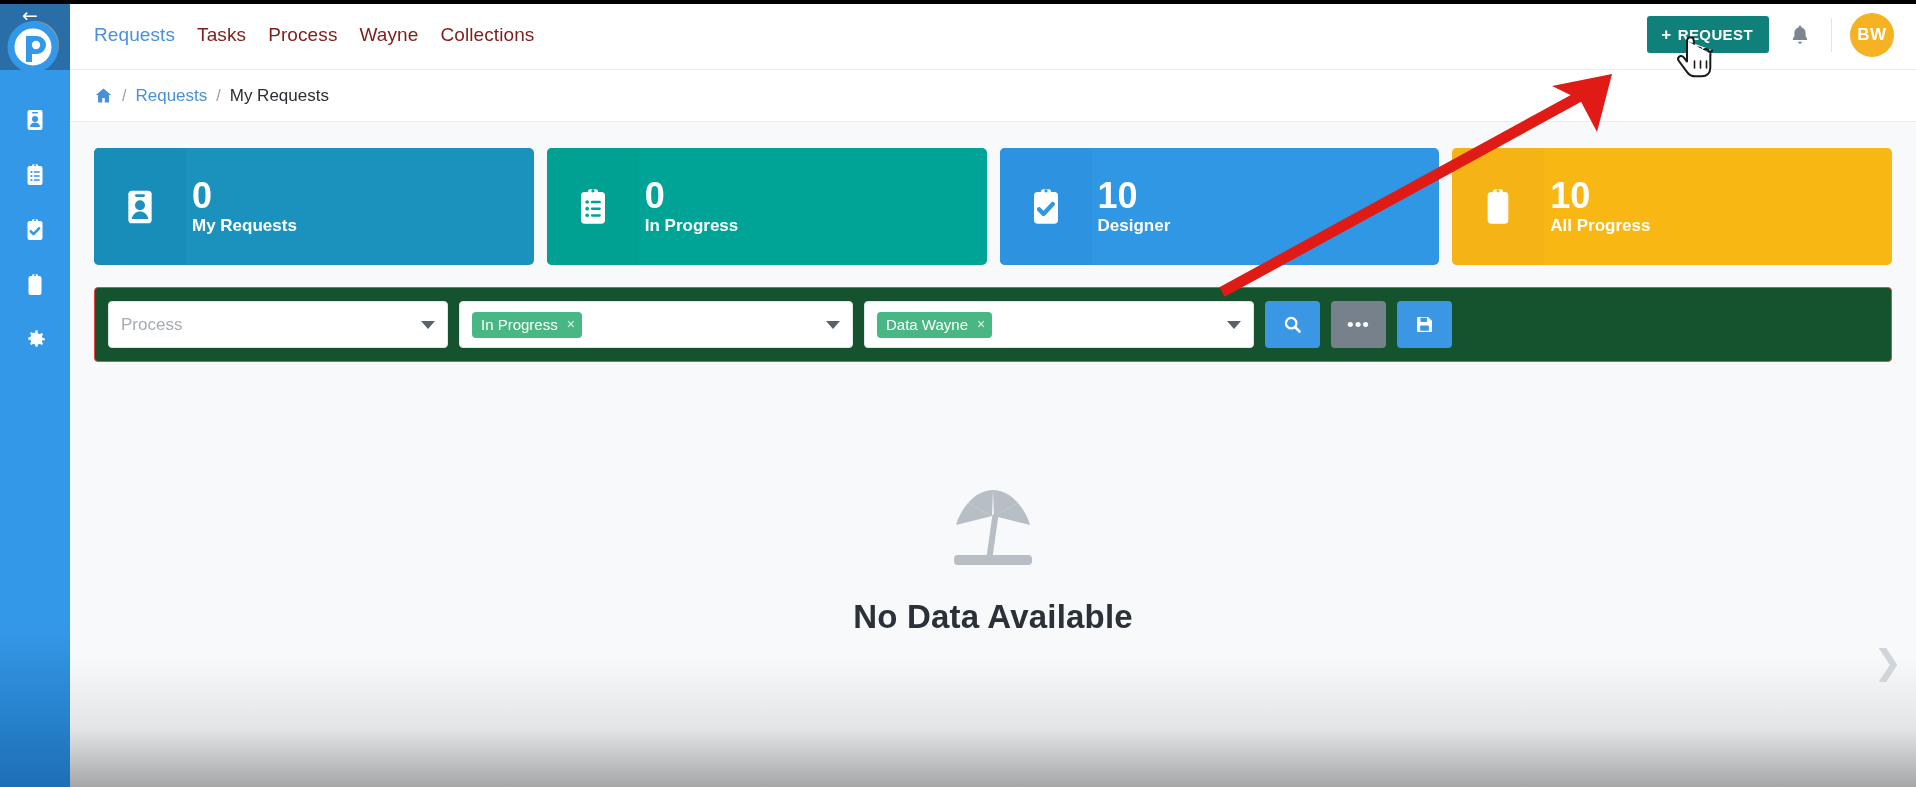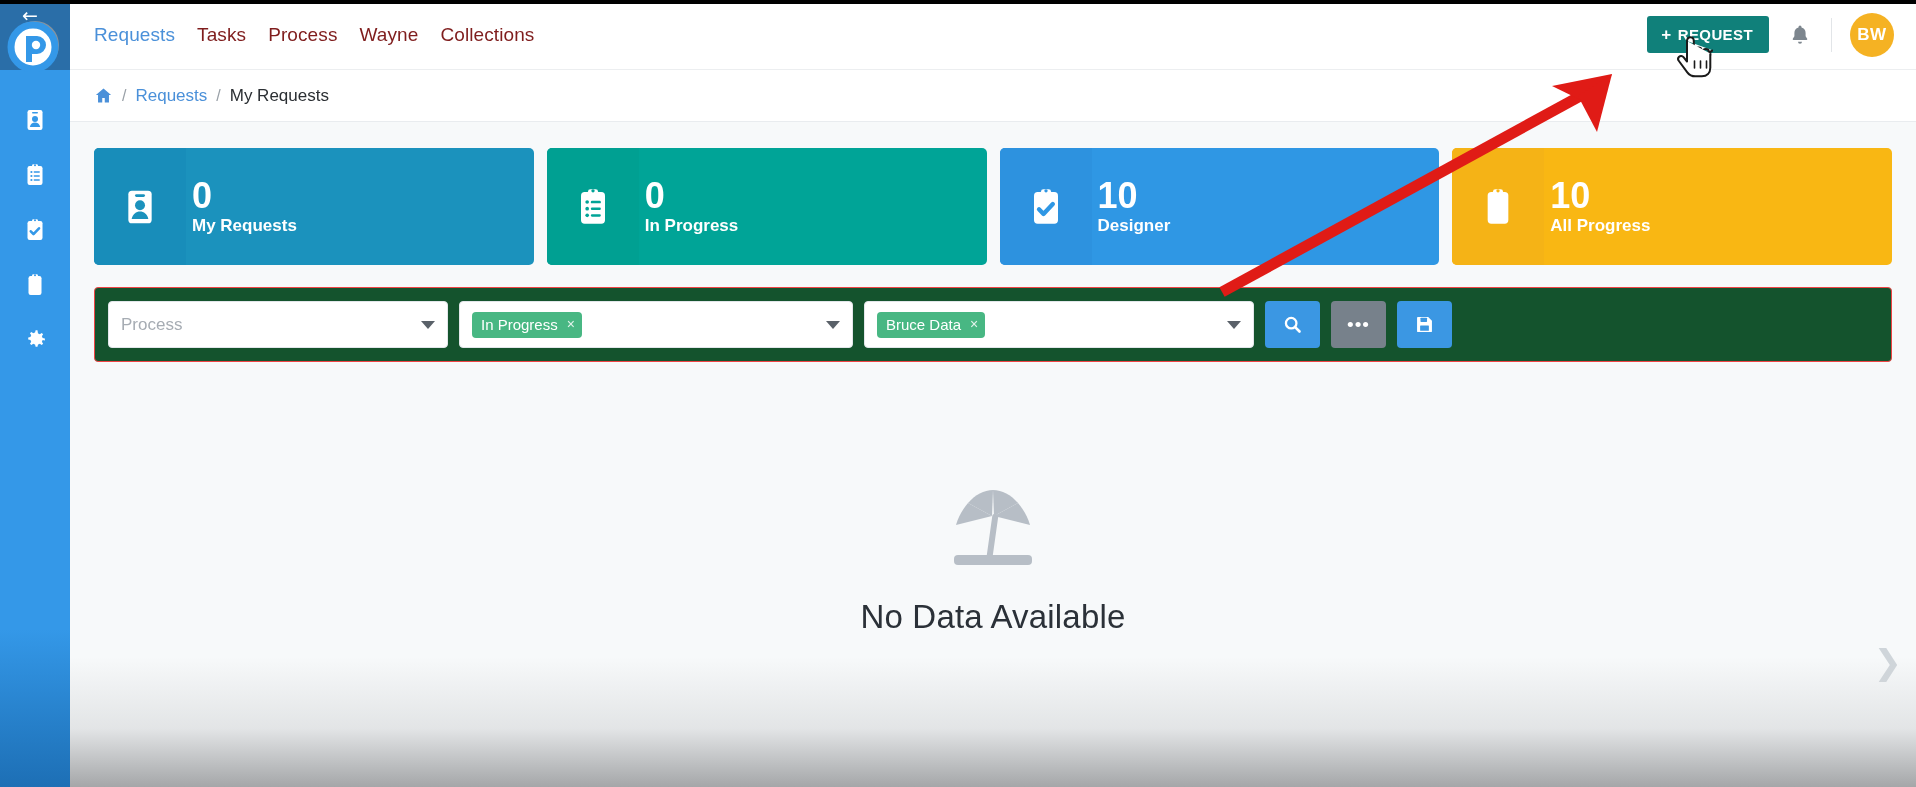--- a/index.html
+++ b/index.html
@@ -151,21 +151,21 @@
     display: flex; align-items: center; justify-content: center;
     cursor: pointer; flex: 0 0 55px;
   }
   .act-btn.blue { background: #3b97e3; }
   .act-btn.gray { background: #77818b; }
   .act-btn .dots { color: #fff; font-size: 19px; letter-spacing: 1px; line-height: .6; }
 
   
   .empty {
     position: absolute; left: 0; right: 0; top: 360px;
-    display: flex; flex-direction: column; align-items: center;
+    display: flex; flex-direction: column; align-items: center; font-weight: bold;
   }
   .empty-text {
     font-size: 33px; color: #2b3138; margin-top: 16px; letter-spacing: .2px;
   }
   .next-chevron {
     position: absolute; right: 14px; top: 523px;
     color: #cfd5da; font-size: 34px; line-height: 1;
     font-family: "DejaVu Sans", sans-serif; cursor: pointer;
   }
   .bottom-fade {
@@ -369,21 +369,21 @@
         <div class="select f-status">
           <span class="chip">
             <span>In Progress</span>
             <span class="chip-x">×</span>
           </span>
           <span class="caret"></span>
         </div>
 
         <div class="select f-requester">
           <span class="chip">
-            <span>Bruce Data</span>
+            <span>Data Wayne</span>
             <span class="chip-x">×</span>
           </span>
           <span class="caret"></span>
         </div>
 
 
         <button class="act-btn blue">
           <svg width="21" height="21" viewBox="0 0 24 24">
             <circle cx="10.5" cy="10.5" r="6" fill="none" stroke="#ffffff" stroke-width="2.6"></circle>
             <line x1="15" y1="15" x2="20" y2="20" stroke="#ffffff" stroke-width="3" stroke-linecap="round"></line>

